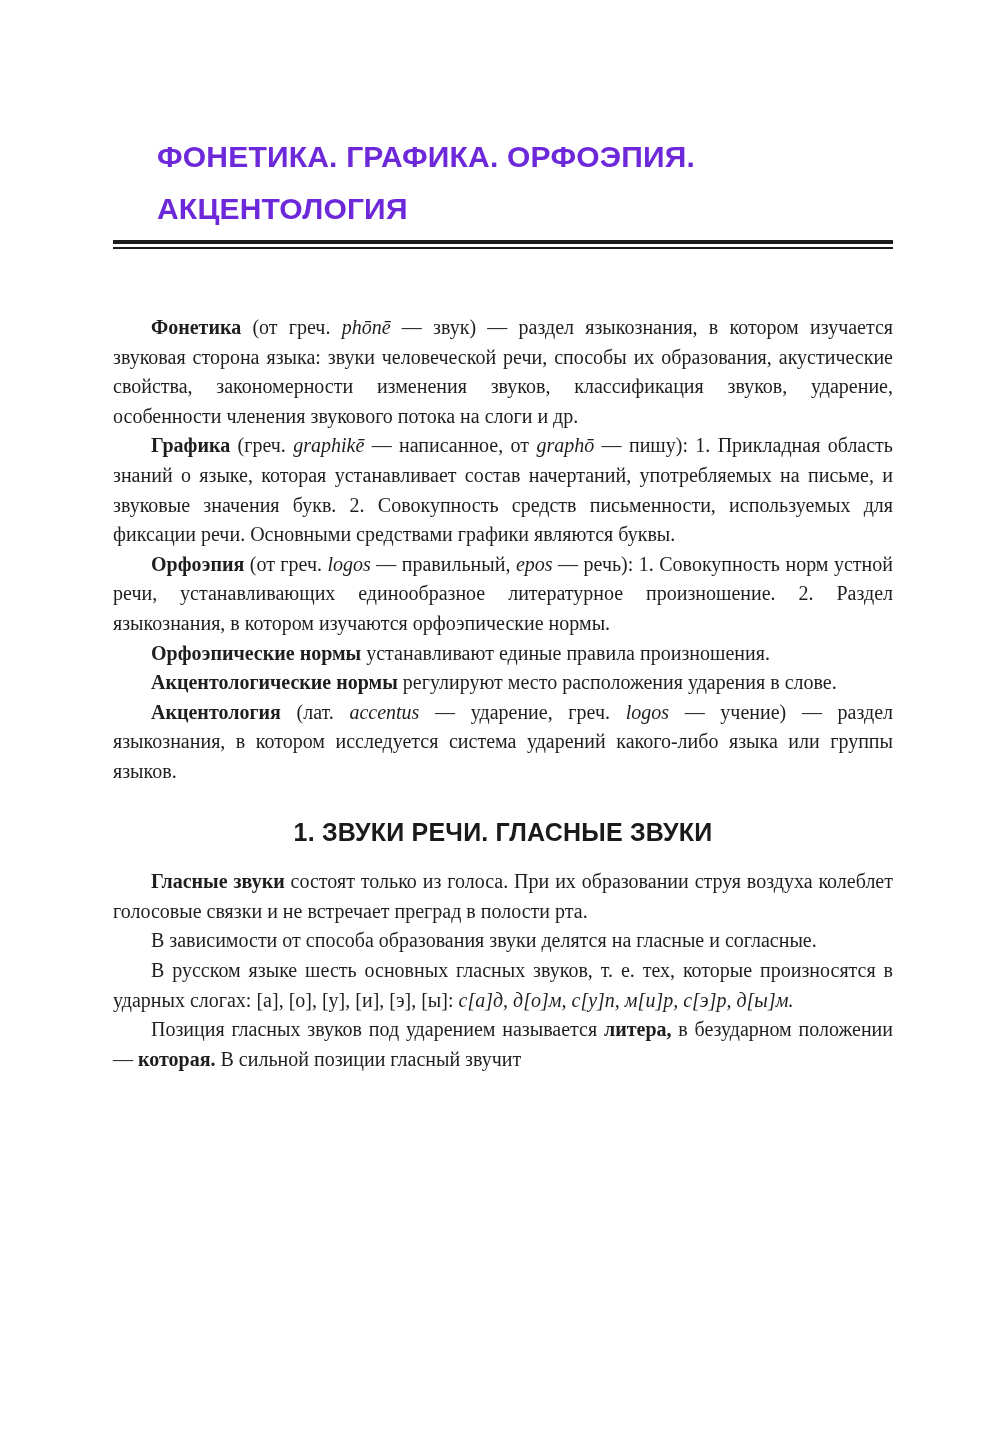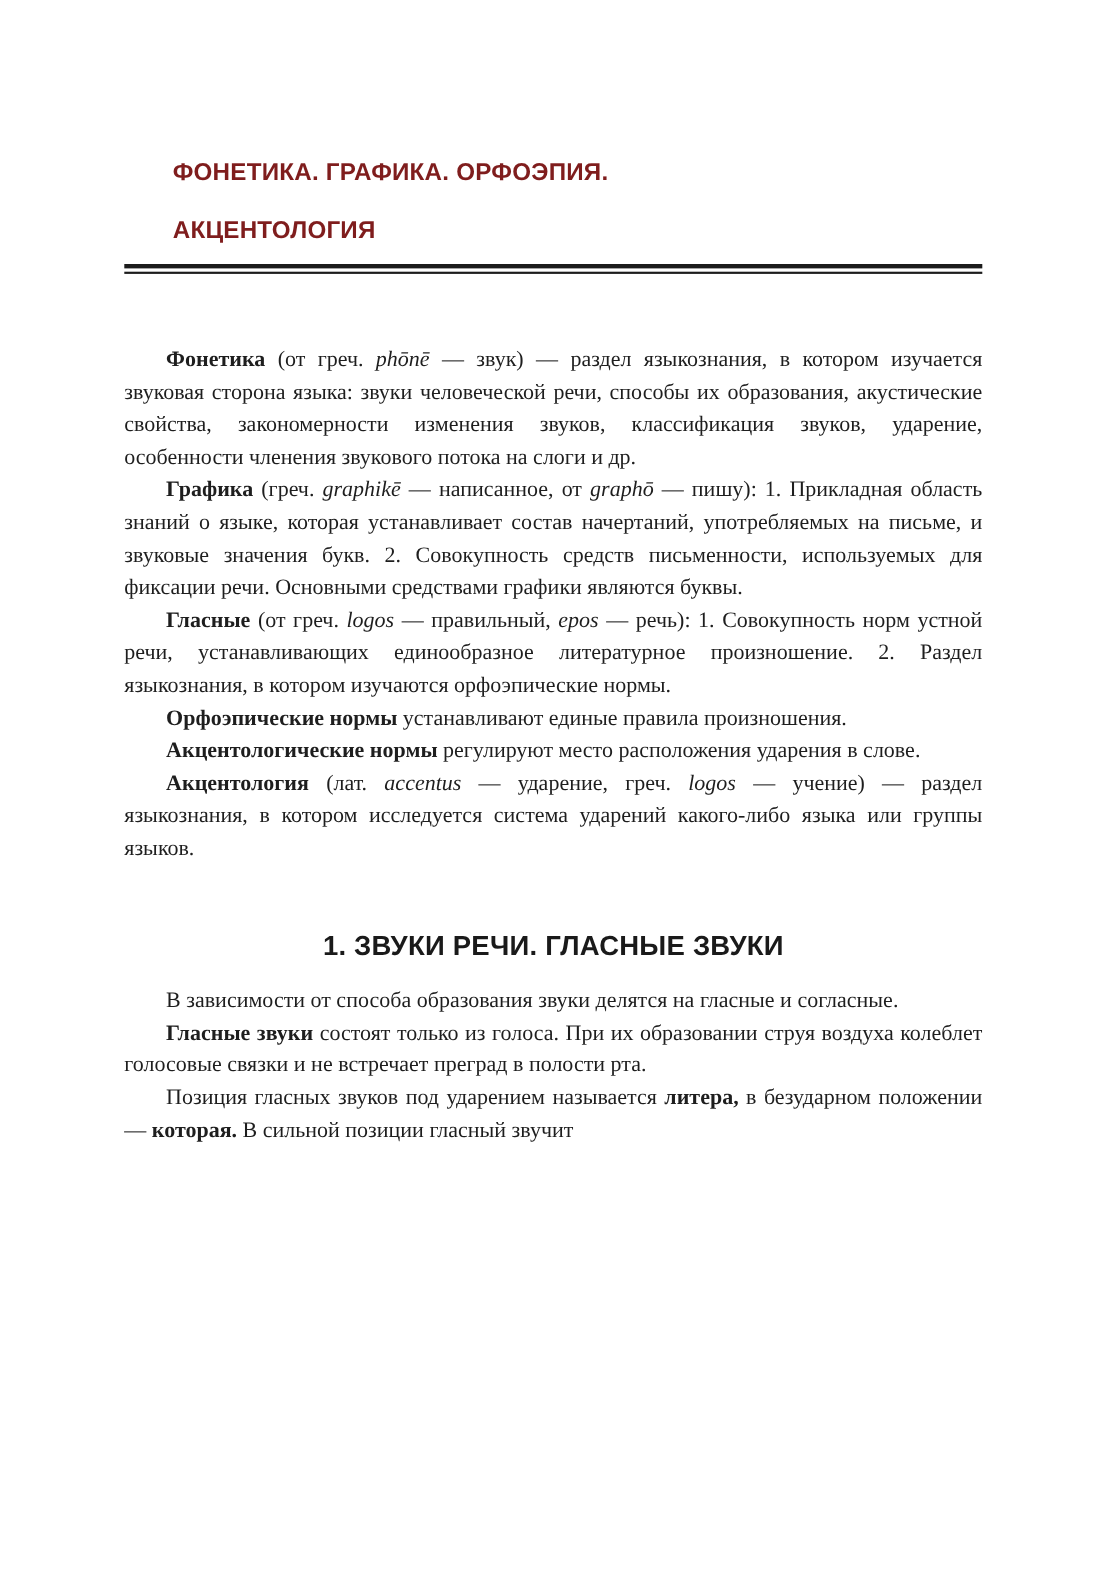--- a/index.html
+++ b/index.html
@@ -16,24 +16,24 @@
     overflow: hidden;
   }
   .content {
     margin-left: 113px;
     margin-right: 107px; 
   }
   .chapter-title {
     margin: 131px 0 0 44px;
     font-family: "Liberation Sans", sans-serif;
     font-weight: 700;
-    font-size: 22px;
+    font-size: 30px;
     line-height: 52px;
     letter-spacing: 0.2px;
-    color: #7f1d1d;
+    color: #6d28d9;
   }
   .title-rule {
     margin-top: 5px;
     height: 3px;               
     border-top: 4px solid #1c1c1c;
     border-bottom: 2px solid #1c1c1c;
   }
   .bodytext {
     font-family: Liberation Serif, serif;
     font-size: 20px;
@@ -45,21 +45,21 @@
     margin-top: 64px;
   }
   .bodytext p {
     margin: 0;
     padding: 0;
     text-indent: 38px;
   }
   .seg-b { font-weight: 700; }
   .seg-i { font-style: italic; }
   .section-heading {
-    margin-top: 58px;
+    margin-top: 30px;
     font-family: "Liberation Sans", sans-serif;
     font-weight: 700;
     font-size: 25px;
     line-height: 30px;
     text-align: center;
     letter-spacing: 0.2px;
     color: #1a1a1a;
   }
   .section-paragraphs {
     margin-top: 12px;
@@ -74,28 +74,29 @@
     <h1 class="chapter-title">
       <div>ФОНЕТИКА. ГРАФИКА. ОРФОЭПИЯ.</div>
       <div>АКЦЕНТОЛОГИЯ</div>
     </h1>
 
     <div class="title-rule"></div>
 
     <div class="bodytext intro-paragraphs">
       <p><span class="seg-b">Фонетика</span><span> (от греч. </span><span class="seg-i">phōnē</span><span> — звук) — раздел языкознания, в котором изучается звуковая сторона языка: звуки человеческой речи, способы их образования, акустические свойства, закономерности изменения звуков, классификация звуков, ударение, особенности членения зву­кового потока на слоги и др.</span></p>
       <p><span class="seg-b">Графика</span><span> (греч. </span><span class="seg-i">graphikē</span><span> — написанное, от </span><span class="seg-i">graphō</span><span> — пишу): 1. При­кладная область знаний о языке, которая устанавливает состав начер­таний, употребляемых на письме, и звуковые значения букв. 2. Сово­купность средств письменности, используемых для фиксации речи. Основными средствами графики являются буквы.</span></p>
-      <p><span class="seg-b">Гласные</span><span> (от греч. </span><span class="seg-i">logos</span><span> — правильный, </span><span class="seg-i">epos</span><span> — речь): 1. Сово­купность норм устной речи, устанавливающих единообразное литера­турное произношение. 2. Раздел языкознания, в котором изучаются орфоэпические нормы.</span></p>
+      <p><span class="seg-b">Орфоэпия</span><span> (от греч. </span><span class="seg-i">logos</span><span> — правильный, </span><span class="seg-i">epos</span><span> — речь): 1. Сово­купность норм устной речи, устанавливающих единообразное литера­турное произношение. 2. Раздел языкознания, в котором изучаются орфоэпические нормы.</span></p>
       <p><span class="seg-b">Орфоэпические нормы</span><span> устанавливают единые правила произно­шения.</span></p>
       <p><span class="seg-b">Акцентологические нормы</span><span> регулируют место расположения уда­рения в слове.</span></p>
       <p><span class="seg-b">Акцентология</span><span> (лат. </span><span class="seg-i">accentus</span><span> — ударение, греч. </span><span class="seg-i">logos</span><span> — учение) — раздел языкознания, в котором исследуется система ударений какого-либо языка или группы языков.</span></p>
     </div>
 
     <h2 class="section-heading">1. ЗВУКИ РЕЧИ. ГЛАСНЫЕ ЗВУКИ</h2>
 
     <div class="bodytext section-paragraphs">
+      <p><span class="seg-b">Гласные звуки</span><span> состоят только из голоса. При их образовании струя воздуха колеблет голосовые связки и не встречает преград в полости рта.</span></p>
       <p><span>В зависимости от способа образования звуки делятся на гласные и согласные.</span></p>
-      <p><span class="seg-b">Гласные звуки</span><span> состоят только из голоса. При их образовании струя воздуха колеблет голосовые связки и не встречает преград в полости рта.</span></p>
+      <p><span>В русском языке шесть основных гласных звуков, т. е. тех, которые произносятся в ударных слогах: [а], [о], [у], [и], [э], [ы]: </span><span class="seg-i">с[а]д, д[о]м, с[у]п, м[и]р, с[э]р, д[ы]м.</span></p>
       <p><span>Позиция гласных звуков под ударением называется </span><span class="seg-b">литера,</span><span> в безударном положении — </span><span class="seg-b">которая.</span><span> В сильной позиции гласный звучит</span></p>
     </div>
 
   </div>
 </div>
 
 </body></html>

